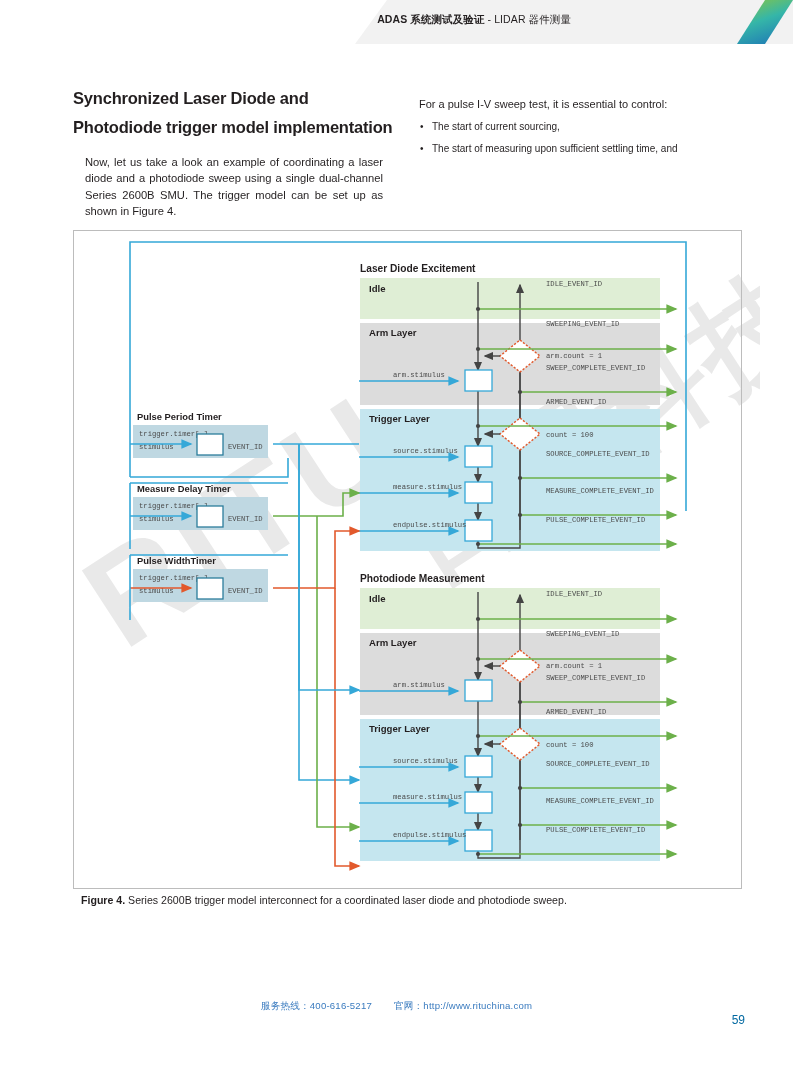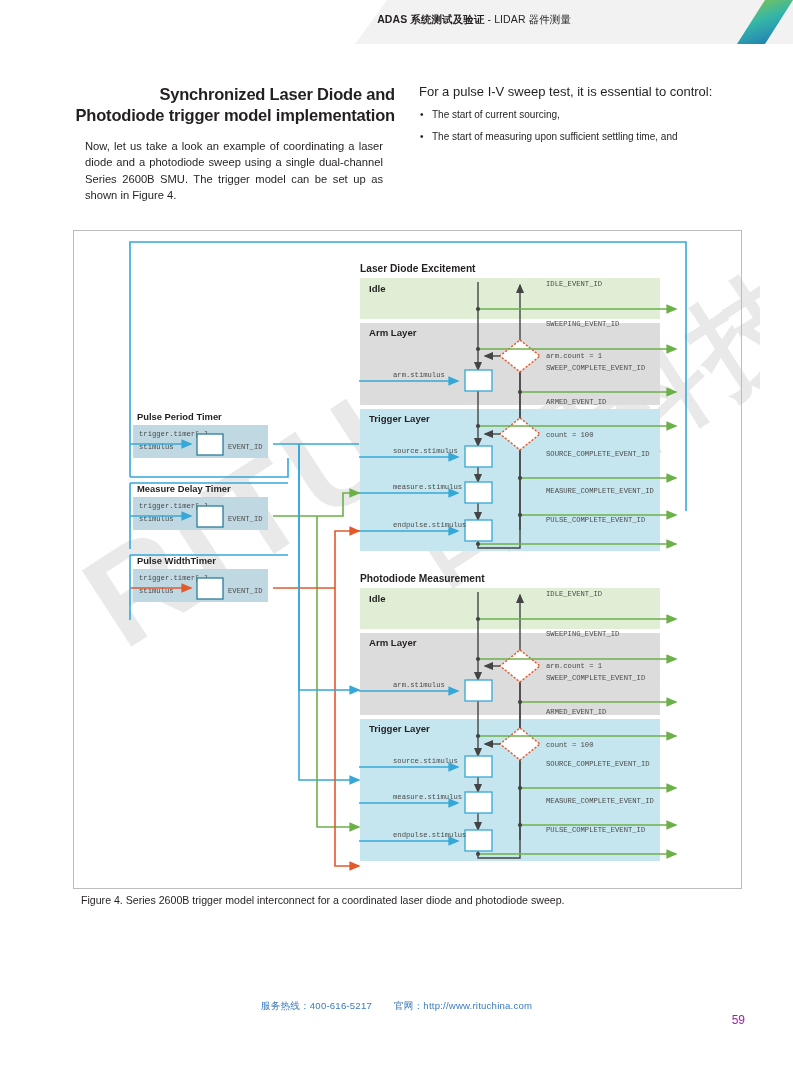--- a/index.html
+++ b/index.html
@@ -41,60 +41,59 @@
     color:#e9e9e9; font-weight:bold; white-space:nowrap;
     transform-origin: left top;
   }
   .wm-a { left:18px; top:300px; font-size:132px; transform: rotate(-33deg); letter-spacing:8px; }
   .wm-b { left:330px; top:240px; font-size:112px; transform: rotate(-33deg); letter-spacing:4px; }
 
   
   .col-left { position:absolute; left:73px; top:84px; width:322px; z-index:2;}
   .col-right{ position:absolute; left:419px; top:84px; width:325px; z-index:2;}
   h1.sec-title {
-    margin:0 0 12px 0; font-size:16.5px; line-height:21px; font-weight:bold;
+    margin:0 0 12px 0; font-size:16.5px; line-height:29px; font-weight:bold;
     letter-spacing:-0.2px;
-    text-align:right;
   }
   p.body {
     margin:12px; font-size:11.2px; line-height:16.3px; text-align:justify;
   }
-  .lead { margin:0 0 7px 0; font-size:13px; line-height:16.3px; }
+  .lead { margin:12px 0 7px 0; font-size:11px; line-height:16.3px; }
   ul.bullets { margin:0; padding:0; list-style:none; }
   ul.bullets li {
     font-size:10px; line-height:16.3px; margin-bottom:5px;
     padding-left:13px; position:relative; text-align:justify;
   }
   ul.bullets li::before {
     content:"\2022"; position:absolute; left:1px; top:0;
   }
 
   
   .figure-frame {
     position:absolute; left:73px; top:230px; width:669px; height:659px;
     border:1px solid #bcbcbc; background:transparent; z-index:1;
   }
   .fig-caption {
     position:absolute; left:73px; top:893px; width:680px;
     font-size:10.6px; line-height:14px; z-index:2;
   }
-  .fig-caption b { font-weight:normal;padding-left:8px; }
+  .fig-caption b { font-weight:bold;padding-left:8px; }
 
   
   .diagram { position:absolute; left:73px; top:230px; width:724px; height:659px; z-index:2; }
   .diagram svg { display:block; }
 
   
   .footer { position:absolute; left:0; top:1000px; width:793px; z-index:2; }
   .footer-line {
     text-align:center; font-size:9.6px; color:#3a7bbf; letter-spacing:.2px;
   }
   .footer-line .gap { display:inline-block; width:22px; }
   .page-num {
-    position:absolute; right:48px; top:1013px; font-size:12px; color:#a21caf; z-index:2;text-align:center;
+    position:absolute; right:48px; top:1013px; font-size:12px; color:#0369a1; z-index:2;text-align:center;
   }
 </style>
 </head>
 <body>
 
 <div class="header">
   <div class="header-band"></div>
   <div class="header-accent"></div>
   <div class="header-title"><b>ADAS 系统测试及验证</b><span> - LIDAR 器件测量</span></div>
 </div>

